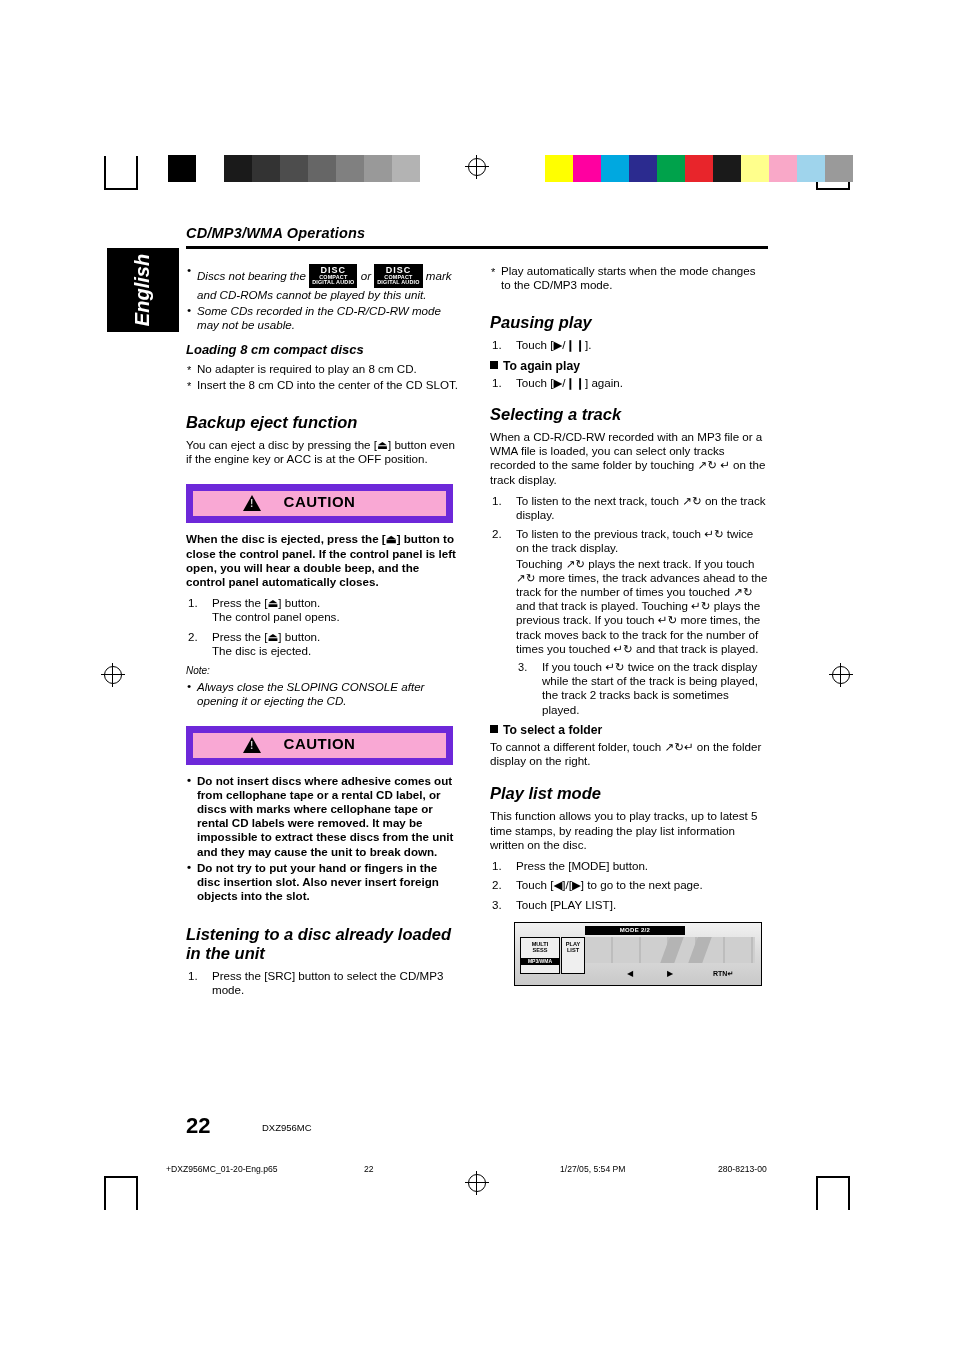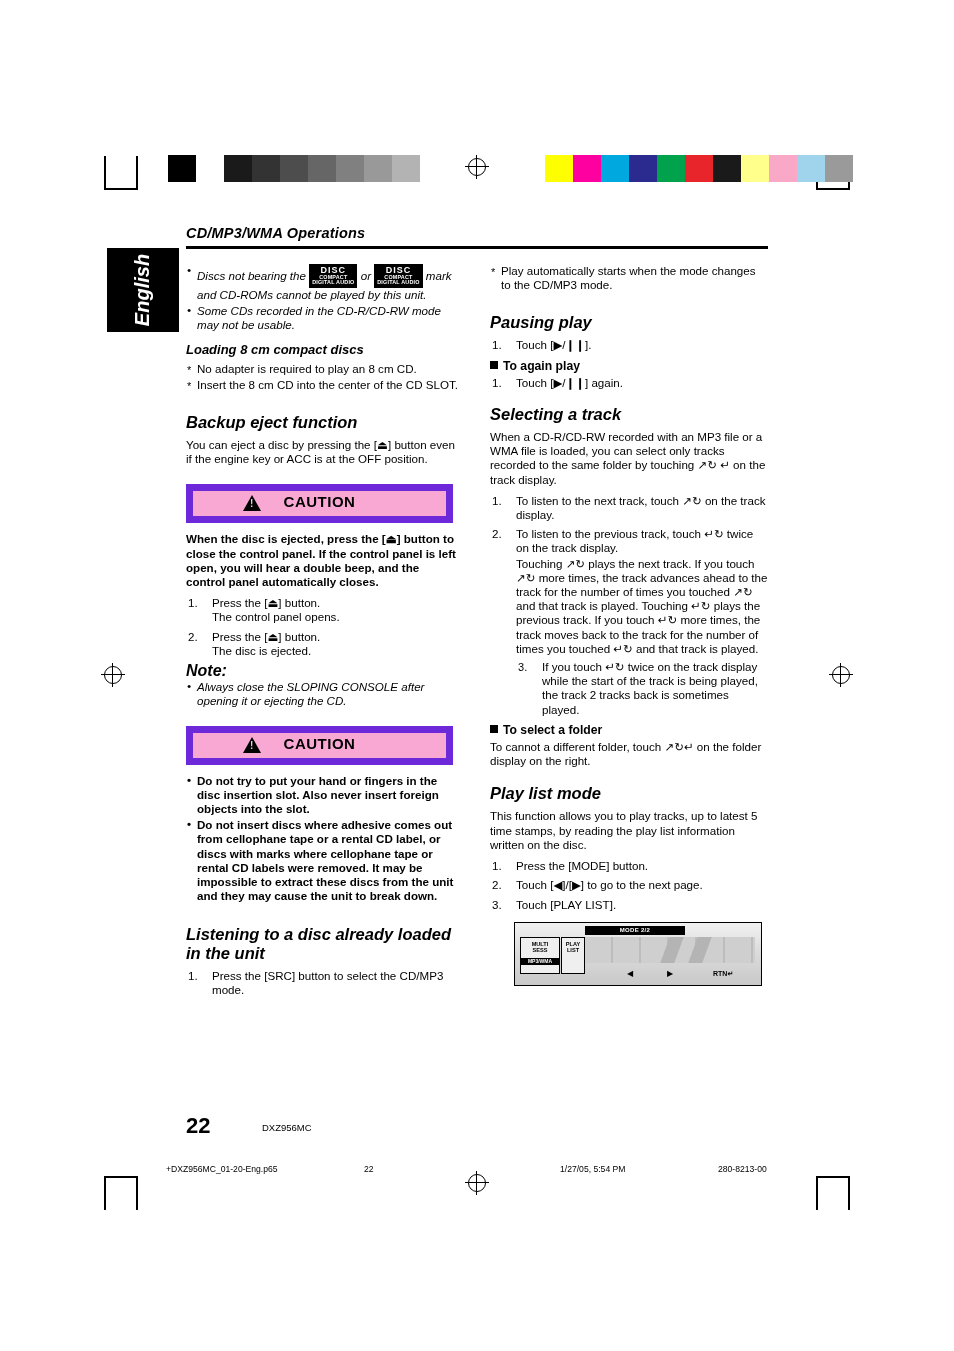--- a/index.html
+++ b/index.html
@@ -50,21 +50,21 @@
   ol.num{list-style:none;margin:0 0 6px 0;padding:0;counter-reset:n;}
   ol.num li{position:relative;padding-left:26px;margin-bottom:5px;counter-increment:n;}
   ol.num li:before{content:counter(n) ".";position:absolute;left:2px;top:0;}
   ol.num li .ind{display:block;}
 
   .caution{border:7px solid #6d28d9;background:#f9a8d4;height:25px;position:relative;margin:6px 8px 9px 0;}
   .caution .txt{position:absolute;left:0;right:0;top:4px;text-align:center;font-size:15px;font-weight:bold;letter-spacing:.5px;}
   .caution .tri{position:absolute;left:50px;top:4px;width:0;height:0;border-left:9px solid transparent;border-right:9px solid transparent;border-bottom:16px solid #000;}
   .caution .tri:after{content:"!";position:absolute;left:-2px;top:4px;width:4px;color:#d4d4d4;font-size:10px;font-weight:bold;line-height:10px;}
 
-  .note-h{font-style:italic;font-weight:bold;font-size:16px;margin:2px 0 2px 0;}
+  .note-h{font-style:italic;font-weight:normal;font-size:10px;margin:2px 0 2px 0;}
 
   
   .logo{display:inline-block;vertical-align:-4px;border:1px solid #000;background:#000;color:#fff;padding:1px 2px;font-size:5.4px;line-height:5.4px;text-align:center;letter-spacing:.2px;font-style:normal;font-weight:bold;}
   .logo b{display:block;font-size:9px;line-height:9px;letter-spacing:1px;}
 
   
   .panel{width:246px;height:62px;border:1px solid #000;background:linear-gradient(180deg,#f2f2f2 0%,#dcdcdc 45%,#c9c9c9 100%);position:absolute;left:24px;top:4px;}
   .panelwrap{position:relative;height:74px;margin-top:6px;}
   .pbtn{position:absolute;border:1px solid #000;background:#efefef;font-size:5.6px;line-height:6.4px;text-align:center;font-weight:bold;padding-top:3px;}
   .modebar{position:absolute;left:70px;top:3px;width:100px;height:9px;background:#000;color:#fff;font-size:6px;line-height:9px;text-align:center;font-weight:bold;letter-spacing:.3px;}
@@ -179,22 +179,22 @@
       <li>Always close the SLOPING CONSOLE after opening it or ejecting the CD.</li>
     </ul>
 
     <div class="gap-s"></div>
     <div class="caution">
       <div class="tri"></div>
       <div class="txt">CAUTION</div>
     </div>
 
     <ul class="bul b">
+      <li>Do not insert discs where adhesive comes out from cellophane tape or a rental CD label, or discs with marks where cellophane tape or rental CD labels were removed. It may be impossible to extract these discs from the unit and they may cause the unit to break down.</li>
       <li>Do not try to put your hand or fingers in the disc insertion slot. Also never insert foreign objects into the slot.</li>
-      <li>Do not insert discs where adhesive comes out from cellophane tape or a rental CD label, or discs with marks where cellophane tape or rental CD labels were removed. It may be impossible to extract these discs from the unit and they may cause the unit to break down.</li>
     </ul>
 
     <div class="gap-l"></div>
     <h2 class="sec">Listening to a disc already loaded in the unit</h2>
     <ol class="num">
       <li>Press the [SRC] button to select the CD/MP3 mode.</li>
     </ol>
   </div>
 
   <div class="col colR">

